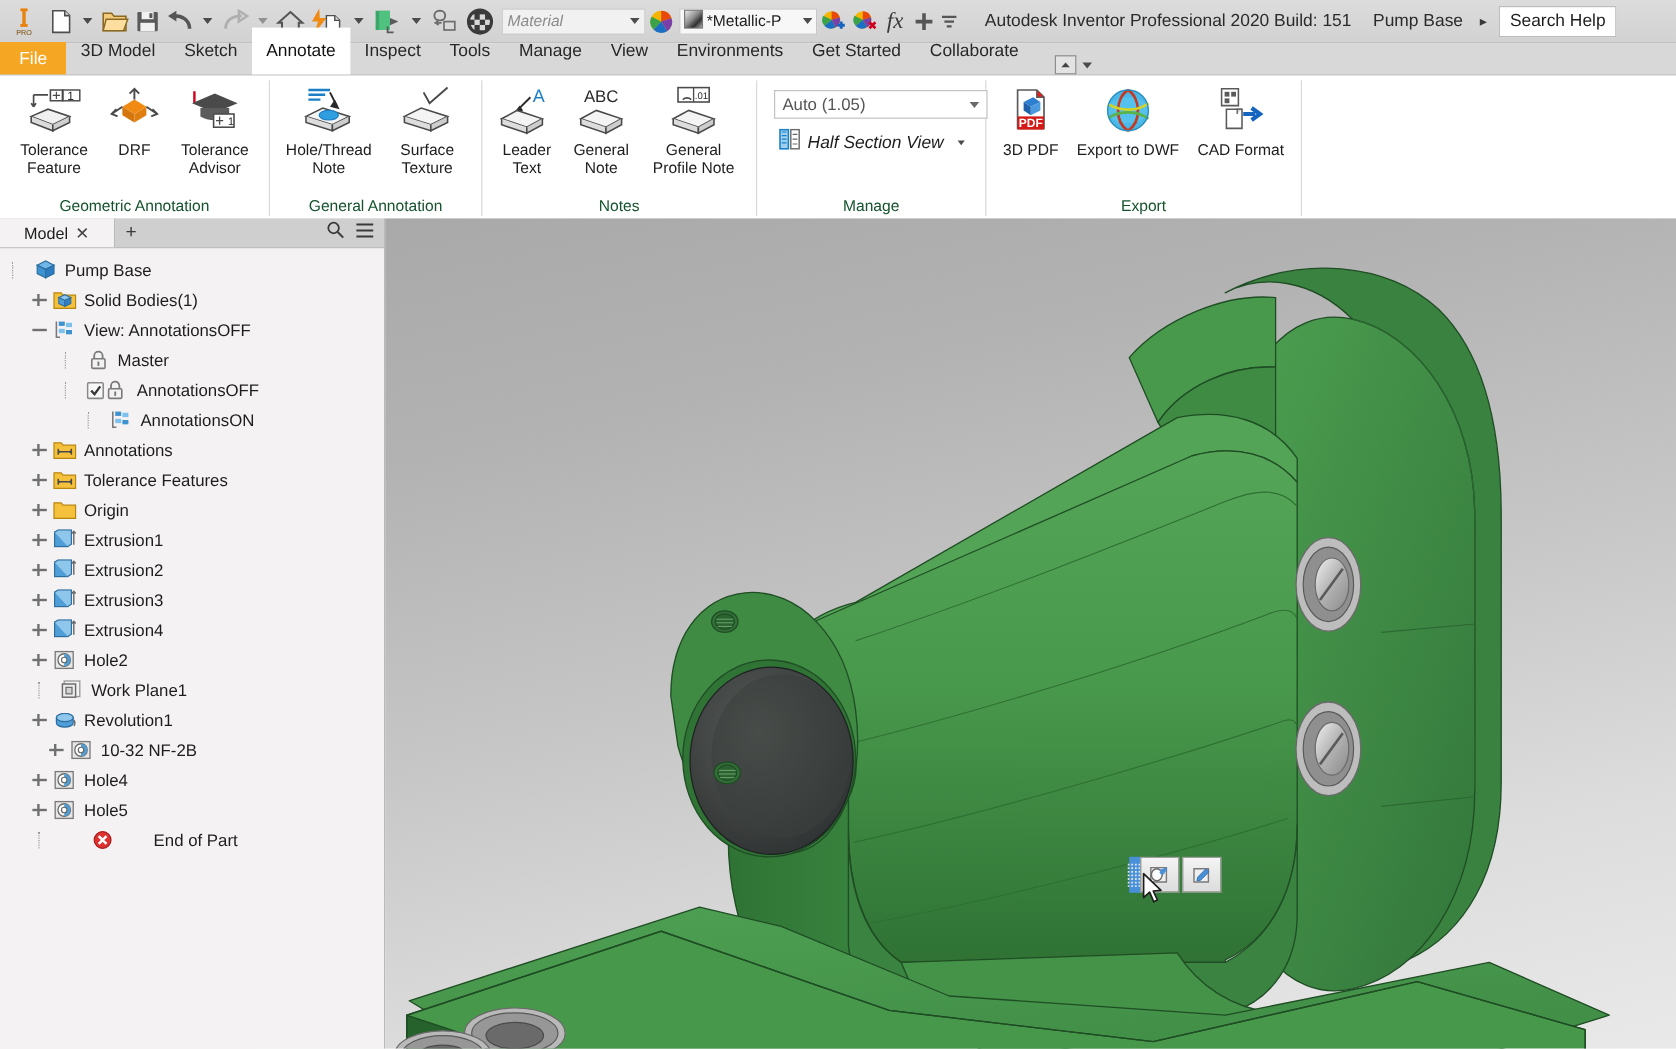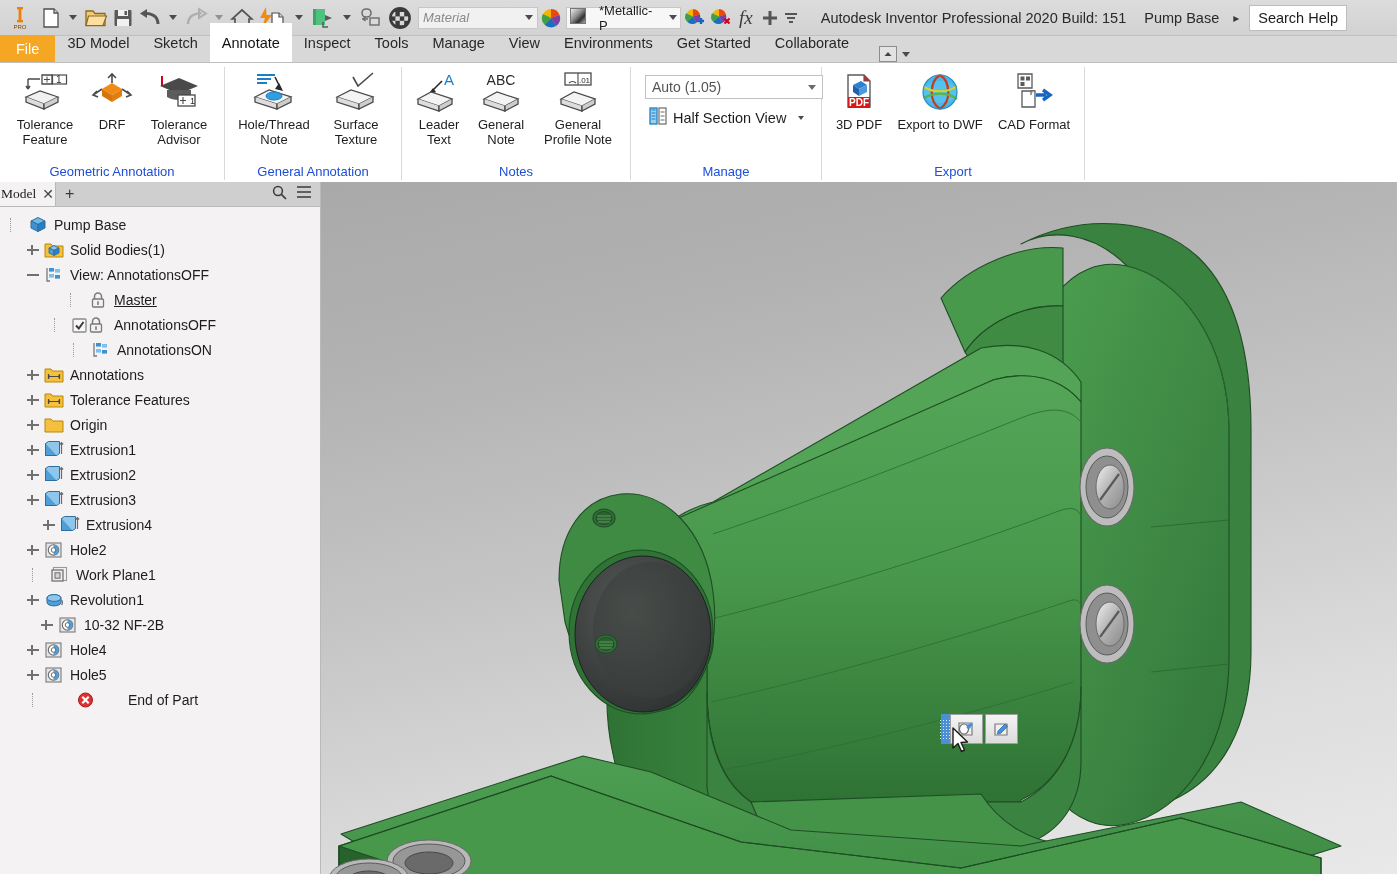--- a/index.html
+++ b/index.html
@@ -24,21 +24,21 @@
   .qat-item { display: flex; align-items: center; justify-content: center; height: 30px; padding: 0 2px; cursor: default; }
   .caret { width: 0; height: 0; border-left: 4px solid transparent; border-right: 4px solid transparent; border-top: 5px solid #4b4b4b; margin: 0 5px; }
 
   .material-box {
     width: 120px; height: 22px; background: #f1f1f1; border: 1px solid #c7c7c7;
     display: flex; align-items: center; padding: 0 4px; margin-left: 4px;
     font-size: 13px; font-style: italic; color: #8a8a8a;
   }
   .appearance-box {
     width: 115px; height: 22px; background: #f7f7f7; border: 1px solid #c7c7c7;
-    display: flex; align-items: center; gap: 13px; padding: 0 3px; margin-left: 2px;
+    display: flex; align-items: center; gap: 3px; padding: 0 3px; margin-left: 2px;
     font-size: 13px; color: #1d1d1d;
   }
   .sel-caret { margin-left: auto; width: 0; height: 0; border-left: 4px solid transparent; border-right: 4px solid transparent; border-top: 5px solid #4b4b4b; }
   .title-text { font-size: 14.5px; color: #2a2a2a; white-space: nowrap; }
   .doc-name { font-size: 14.5px; color: #2a2a2a; margin-left: 18px; white-space: nowrap;}
   .search-arrow { color: #3a3a3a; font-size: 12px; margin: 0 10px 0 14px; }
   .search-help {
     height: 26px; background: #ffffff; border: 1px solid #bdbdbd;
     display: flex; align-items: center; padding: 0 8px; font-size: 14.5px; color: #1d1d1d;
     min-width: 96px;
@@ -60,55 +60,55 @@
   .min-btn { width: 18px; height: 16px; border: 1px solid #8d8d8d; background: #e3e3e3; display:flex; align-items:center; justify-content:center; }
 
   
   .ribbon {
     position: absolute; top: 63px; left: 0; width: 1397px; height: 119px;
     background: #ffffff; display: flex; align-items: stretch;
   }
   .rpanel { display: flex; flex-direction: column; position: relative; }
   .rpanel-body { flex: 1; display: flex; align-items: flex-start; padding: 4px 6px 0 6px; }
   .rpanel-label {
-    height: 22px; font-size: 13px; color: #1d4ed8; display: flex;
+    height: 22px; font-size: 13px; color: #14532d; display: flex;
     align-items: center; justify-content: center; white-space: nowrap;
   }
   .rpanel-div { width: 1px; background: #d9d9d9; margin-top: 4px; margin-bottom: 2px; }
   .rbtn {
     display: flex; flex-direction: column; align-items: center;
     width: 78px; padding: 3px 1px; cursor: default;
   }
   .rbtn .glyph { height: 46px; display: flex; align-items: center; justify-content: center; }
   .rbtn .lbl { font-size: 13px; color: #1d1d1d; text-align: center; line-height: 15px; margin-top: 1px; white-space: pre-line; }
 
   
   .manage-col { display: flex; flex-direction: column; padding: 8px 6px 0 8px; gap: 6px; }
   .combo {
     width: 178px; height: 24px; background: #ffffff; border: 1px solid #c2c2c2;
     display: flex; align-items: center; padding: 0 6px; font-size: 14px; color: #555;
   }
   .combo .sel-caret { border-top-color: #6a6a6a; }
-  .half-sec { display: flex; align-items: center; gap: 6px; padding: 2px 4px; cursor: default; }
+  .half-sec { display: flex; align-items: center; gap: 6px; padding: 2px 4px; cursor: default; font-style: italic; }
   .half-sec .lbl { font-size: 14.5px; color: #1d1d1d; white-space: nowrap; }
   .tiny-caret { width: 0; height: 0; border-left: 3.5px solid transparent; border-right: 3.5px solid transparent; border-top: 4.5px solid #4b4b4b; margin-left: 6px; }
 
   
   .browser {
     position: absolute; top: 182px; left: 0; width: 321px; height: 692px;
     background: #f4f2f2; border-right: 1px solid #b9b9b9;
     display: flex; flex-direction: column;
   }
   .browser-tabs {
     height: 25px; background: #cfcfcf; display: flex; align-items: stretch;
     border-bottom: 1px solid #b9b9b9;
   }
   .btab {
     background: #f4f2f2; display: flex; align-items: center; gap: 6px;
-    padding: 0 1px; font-size: 13.5px; color: #1d1d1d; border-right: 1px solid #b9b9b9; font-family: Liberation Serif, serif;
+    padding: 0 20px; font-size: 13.5px; color: #1d1d1d; border-right: 1px solid #b9b9b9;
   }
   .btab .x { font-size: 14px; color: #444; }
   .btab-plus { display: flex; align-items: center; padding: 0 9px; font-size: 16px; color: #3a3a3a; }
   .browser-tools { margin-left: auto; display: flex; align-items: center; gap: 9px; padding-right: 8px; }
   .tree { flex: 1; overflow: hidden; padding-top: 5px; background: #f4f2f2; }
   .trow {
     display: flex; align-items: center; height: 25px; font-size: 14px; color: #1d1d1d;
     white-space: nowrap; cursor: default; padding-left: 4px;
   }
   .exp {
@@ -622,21 +622,21 @@
             <svg width="20" height="18" viewBox="0 0 20 18">
               <path d="M3 2 v13 h3" fill="none" stroke="#7a7a7a" stroke-width="1.3"></path>
               <rect x="5" y="2" width="5" height="3.6" fill="#3f92d2"></rect>
               <rect x="11" y="3" width="5" height="3.6" fill="#7cc0ee"></rect>
               <rect x="5" y="8" width="5" height="3.6" fill="#7cc0ee"></rect>
               <rect x="11" y="9" width="5" height="3.6" fill="#3f92d2"></rect>
             </svg>
           </span>
           <span class="tlabel">View: AnnotationsOFF</span>
         </div>
-        <div class="trow" style="padding-left: 64px; text-decoration: underline;">
+        <div class="trow" style="padding-left: 48px;">
           <span class="exp " style="border-left: 1px dotted rgb(154, 154, 154); margin-left: 6px;"></span>
           <span class="ticon">
             <svg width="20" height="18" viewBox="0 0 20 18">
               <path d="M6.5 8 V5.6 a3.5 3.5 0 0 1 7 0 V8" fill="none" stroke="#7a7a7a" stroke-width="1.5"></path>
               <rect x="4.5" y="8" width="11" height="8" rx="1" fill="#f2f2f2" stroke="#7a7a7a" stroke-width="1.3"></rect>
               <rect x="9.2" y="10.3" width="1.6" height="3.6" fill="#7a7a7a"></rect>
             </svg>
           </span>
           <span class="tlabel">Master</span>
         </div>
@@ -723,21 +723,21 @@
           <span class="exp plus"></span>
           <span class="ticon">
             <svg width="20" height="18" viewBox="0 0 20 18">
               <rect x="1.5" y="2.5" width="11" height="12" fill="#4f9ed8" stroke="#2e6e9e" stroke-width="1"></rect>
               <path d="M1.5 2.5 L4.5 0.5 h11 v12 l-3 2" fill="#8fc6ec" stroke="#2e6e9e" stroke-width="1"></path>
               <path d="M17.5 2 v11 m-1.6 -9.5 l1.6 -1.8 l1.6 1.8" fill="none" stroke="#6a6a6a" stroke-width="1.2"></path>
             </svg>
           </span>
           <span class="tlabel">Extrusion3</span>
         </div>
-        <div class="trow" style="padding-left: 42px;">
+        <div class="trow" style="padding-left: 26px;">
           <span class="exp plus"></span>
           <span class="ticon">
             <svg width="20" height="18" viewBox="0 0 20 18">
               <rect x="1.5" y="2.5" width="11" height="12" fill="#4f9ed8" stroke="#2e6e9e" stroke-width="1"></rect>
               <path d="M1.5 2.5 L4.5 0.5 h11 v12 l-3 2" fill="#8fc6ec" stroke="#2e6e9e" stroke-width="1"></path>
               <path d="M17.5 2 v11 m-1.6 -9.5 l1.6 -1.8 l1.6 1.8" fill="none" stroke="#6a6a6a" stroke-width="1.2"></path>
             </svg>
           </span>
           <span class="tlabel">Extrusion4</span>
         </div>

